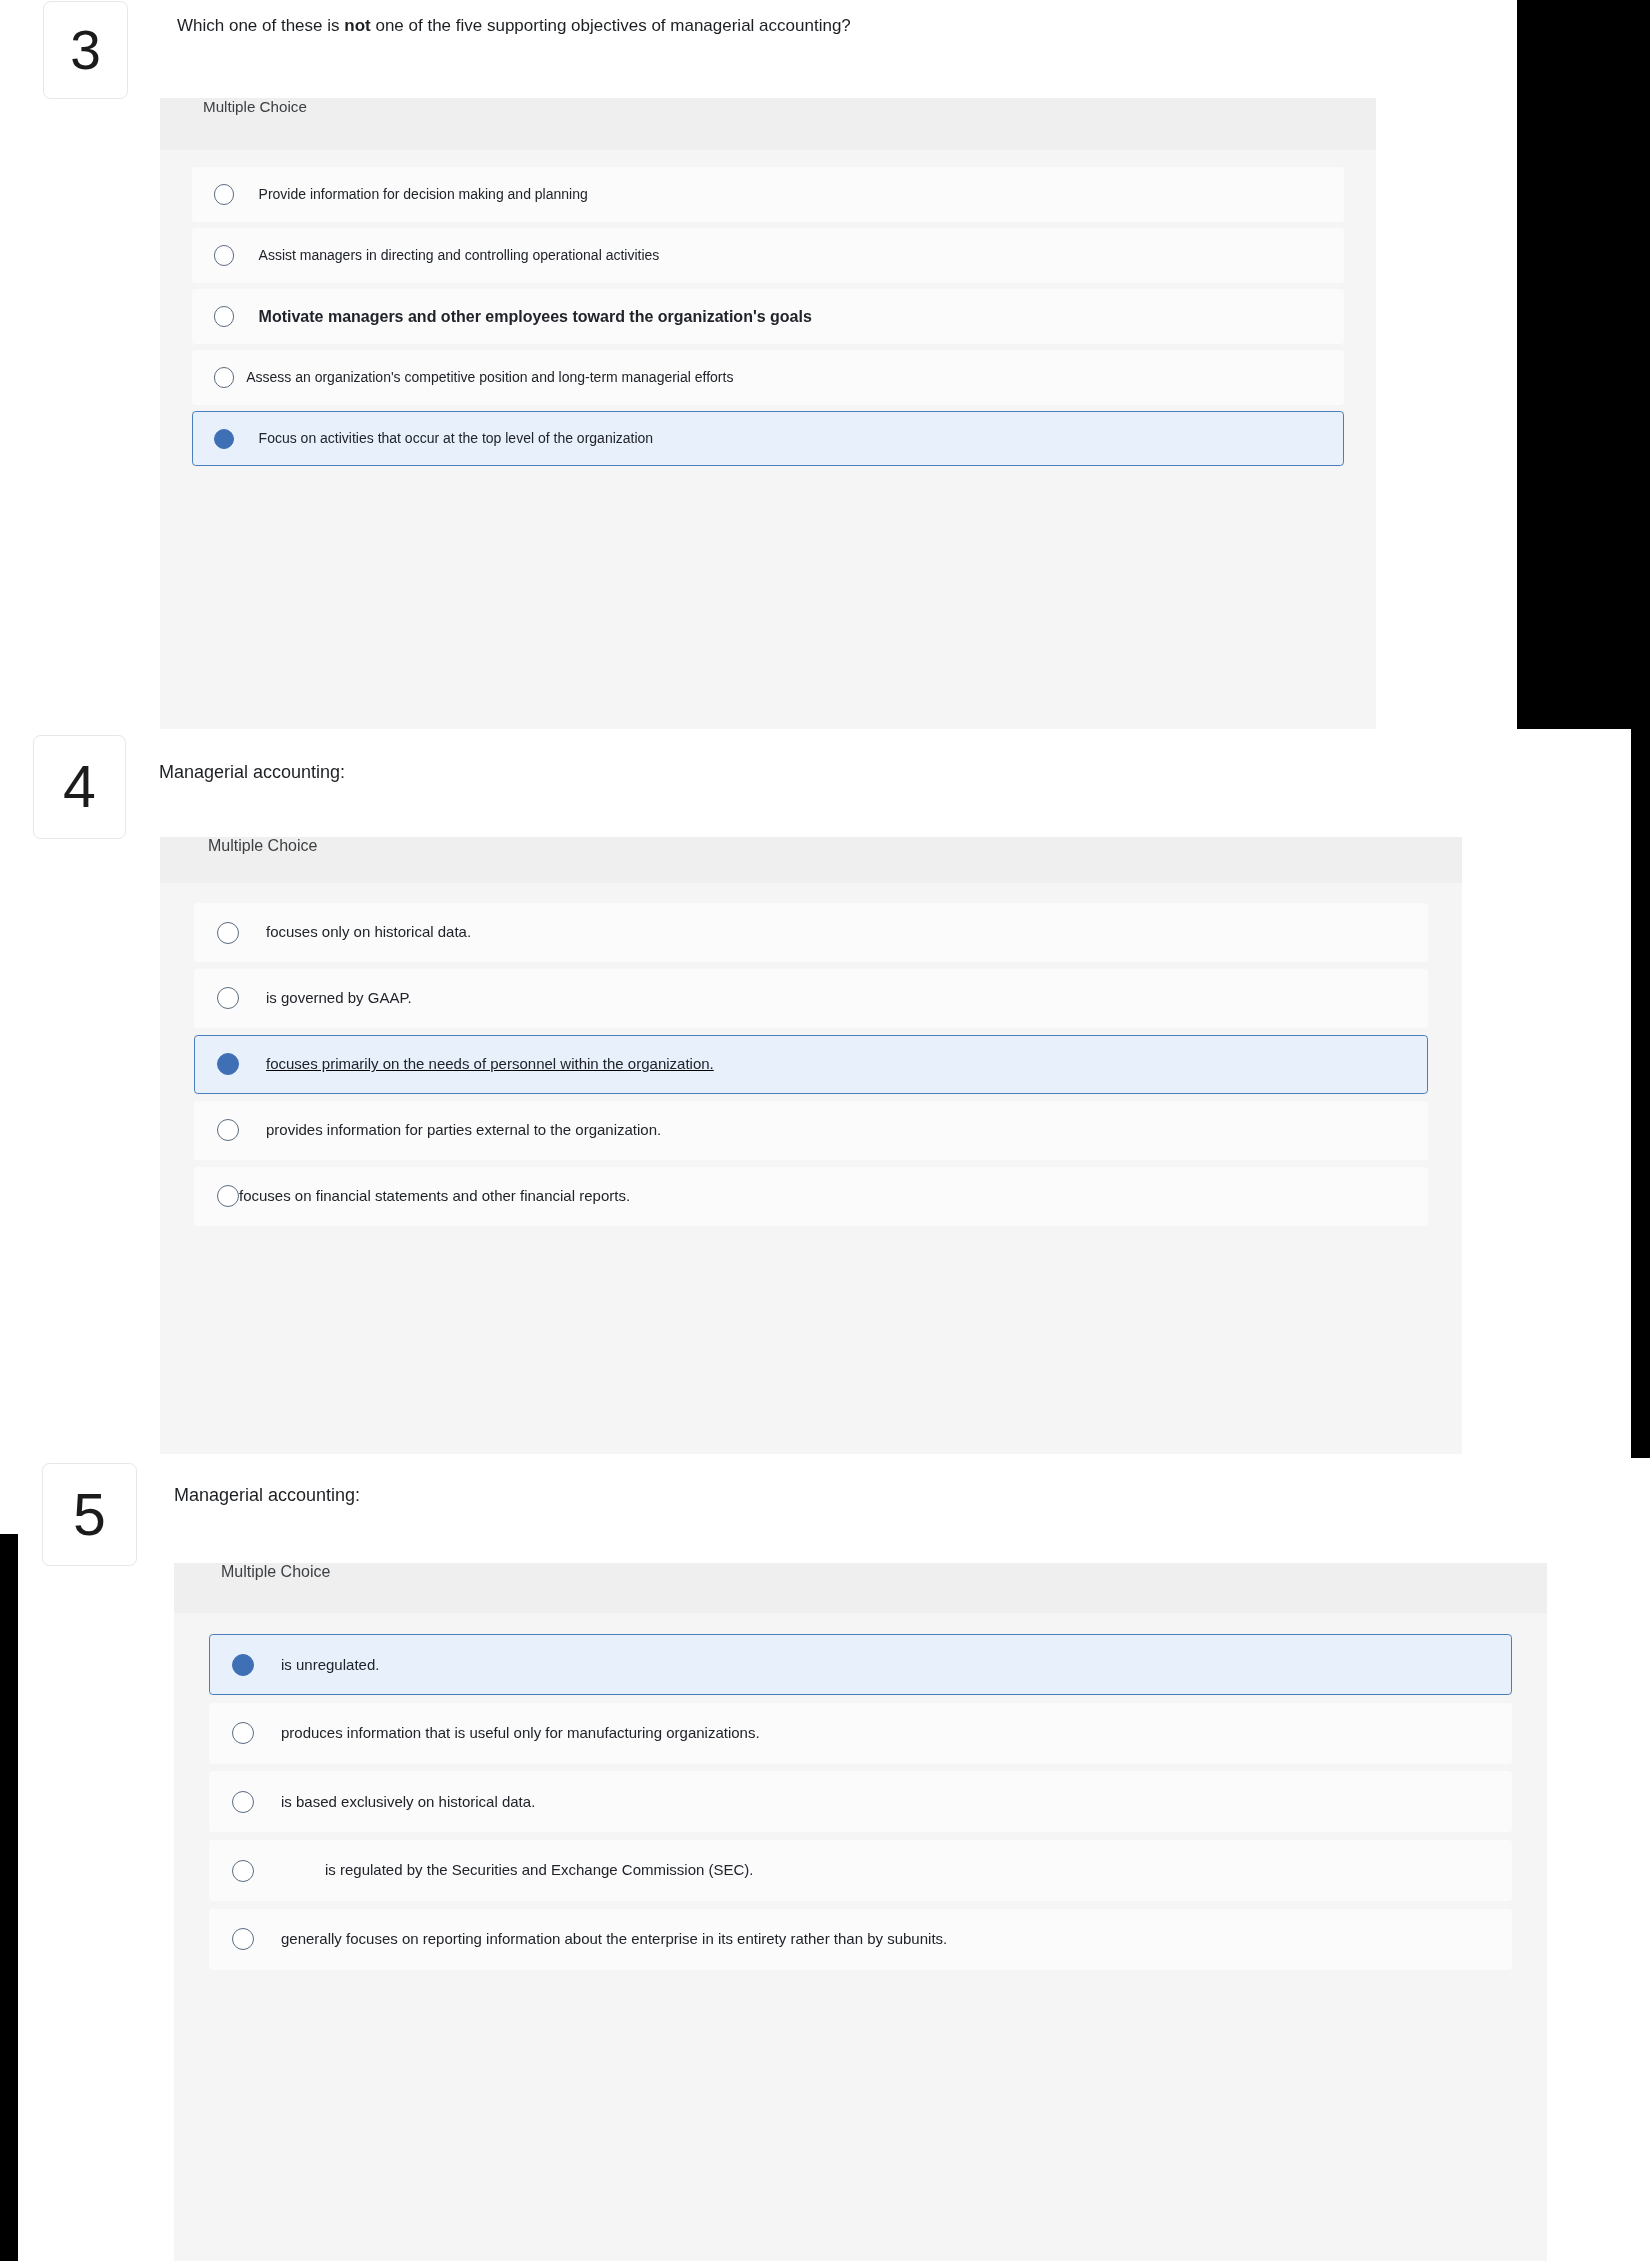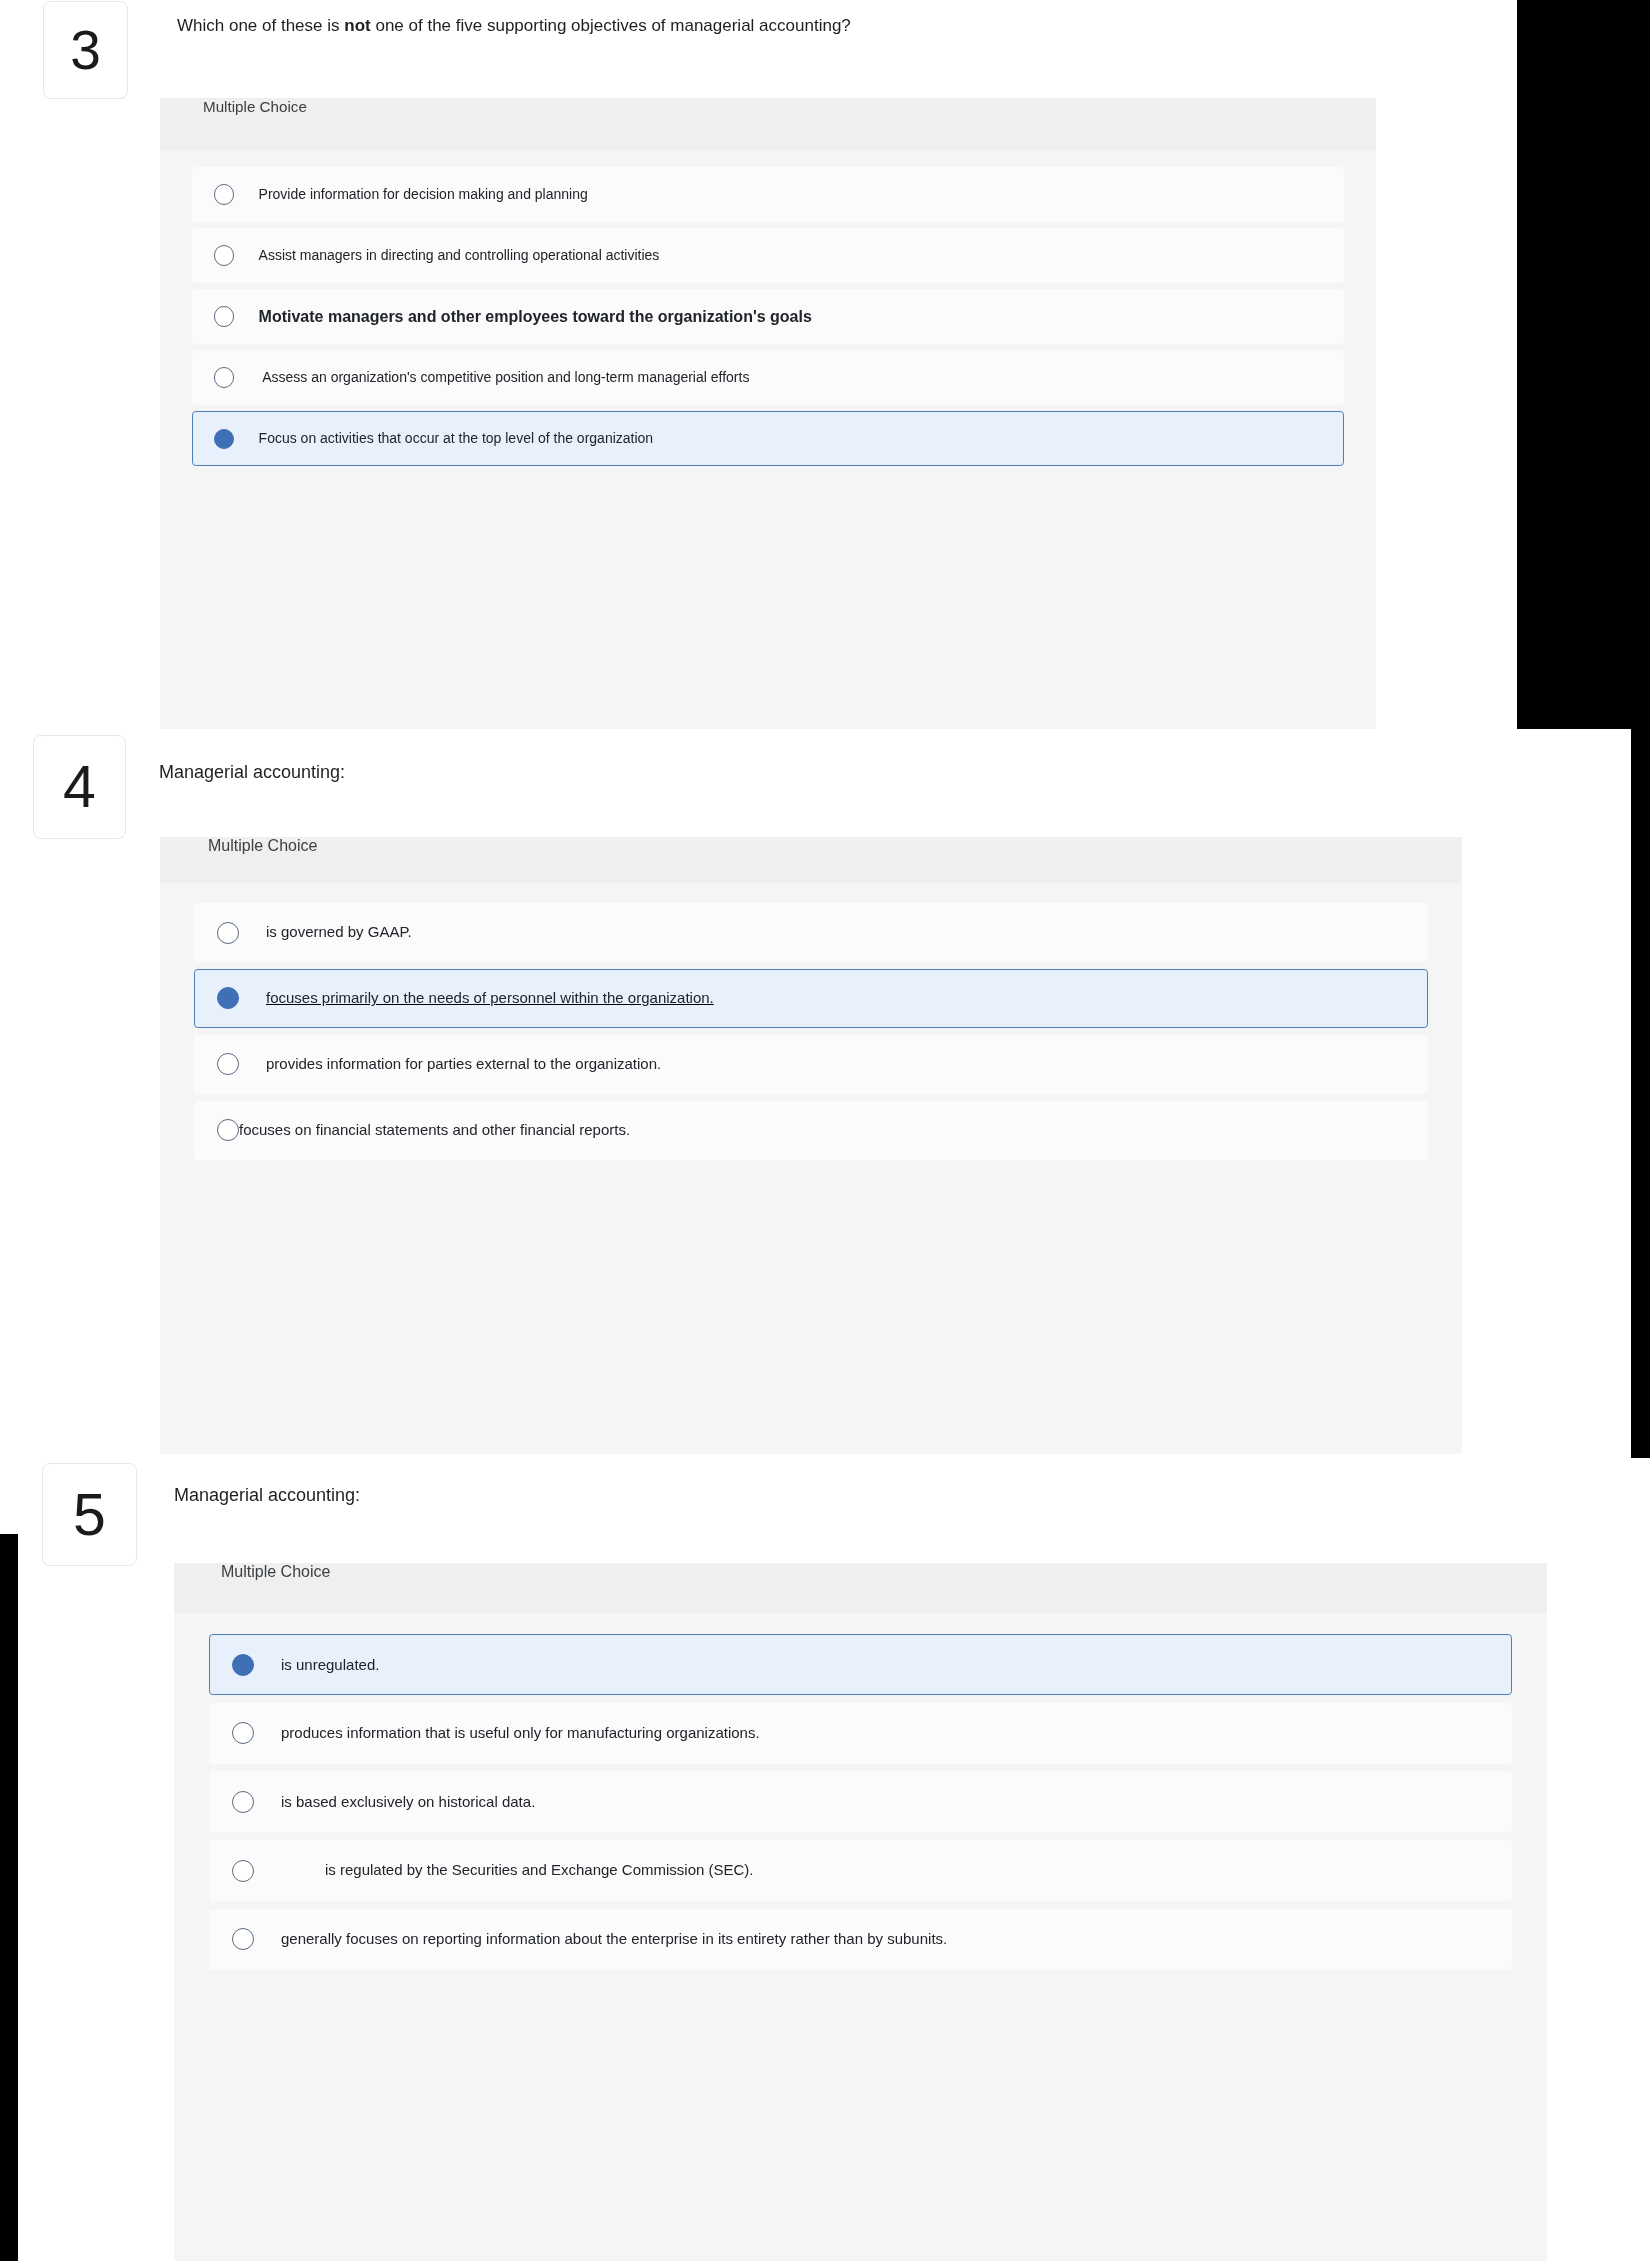--- a/index.html
+++ b/index.html
@@ -117,21 +117,21 @@
         <span class="option-label" style="margin-left:24.4px;font-size:14px;">Assist managers in directing and controlling operational activities</span>
       </div>
 
       <div class="option-row" style="height:55px;margin-bottom:6.1px;padding-left:20.6px;border-radius:3.8px;">
         <span class="radio" style="width:20.6px;height:20.6px;"></span>
         <span class="option-label" style="margin-left:24.4px;font-size:16px;font-weight:bold;">Motivate managers and other employees toward the organization's goals</span>
       </div>
 
       <div class="option-row" style="height:55px;margin-bottom:6.1px;padding-left:20.6px;border-radius:3.8px;">
         <span class="radio" style="width:20.6px;height:20.6px;"></span>
-        <span class="option-label" style="margin-left:28px;font-size:14px;">Assess an organization's competitive position and long-term managerial efforts</span>
+        <span class="option-label" style="margin-left:12px;font-size:14px;">Assess an organization's competitive position and long-term managerial efforts</span>
       </div>
 
       <div class="option-row selected" style="height:55px;margin-bottom:6.1px;padding-left:20.6px;">
         <span class="radio" style="width:20.6px;height:20.6px;"></span>
         <span class="option-label" style="margin-left:24.4px;font-size:14px;">Focus on activities that occur at the top level of the organization</span>
       </div>
 
     </div>
   </div>
 </div>
@@ -147,20 +147,24 @@
   </div>
 
   <div class="qcard" style="left:160px;top:837px;width:1302px;height:617px;">
 
     <div class="qcard-header" style="width:1302px;height:46px;padding-left:48px;font-size:16px;">
       <span>Multiple Choice</span>
     </div>
 
     <div class="qcard-body" style="padding:20px 34px 0 34px;">
 
+      <div class="option-row" style="height:59px;margin-bottom:6.9px;padding-left:22px;border-radius:3.8px;">
+        <span class="radio" style="width:22px;height:22px;"></span>
+        <span class="option-label" style="margin-left:27px;font-size:15px;">focuses only on historical data.</span>
+      </div>
 
       <div class="option-row" style="height:59px;margin-bottom:6.9px;padding-left:22px;border-radius:3.8px;">
         <span class="radio" style="width:22px;height:22px;"></span>
         <span class="option-label" style="margin-left:27px;font-size:15px;">is governed by GAAP.</span>
       </div>
 
       <div class="option-row selected" style="height:59px;margin-bottom:6.9px;padding-left:22px;text-decoration:underline;">
         <span class="radio" style="width:22px;height:22px;"></span>
         <span class="option-label" style="margin-left:27px;font-size:15px;">focuses primarily on the needs of personnel within the organization.</span>
       </div>

